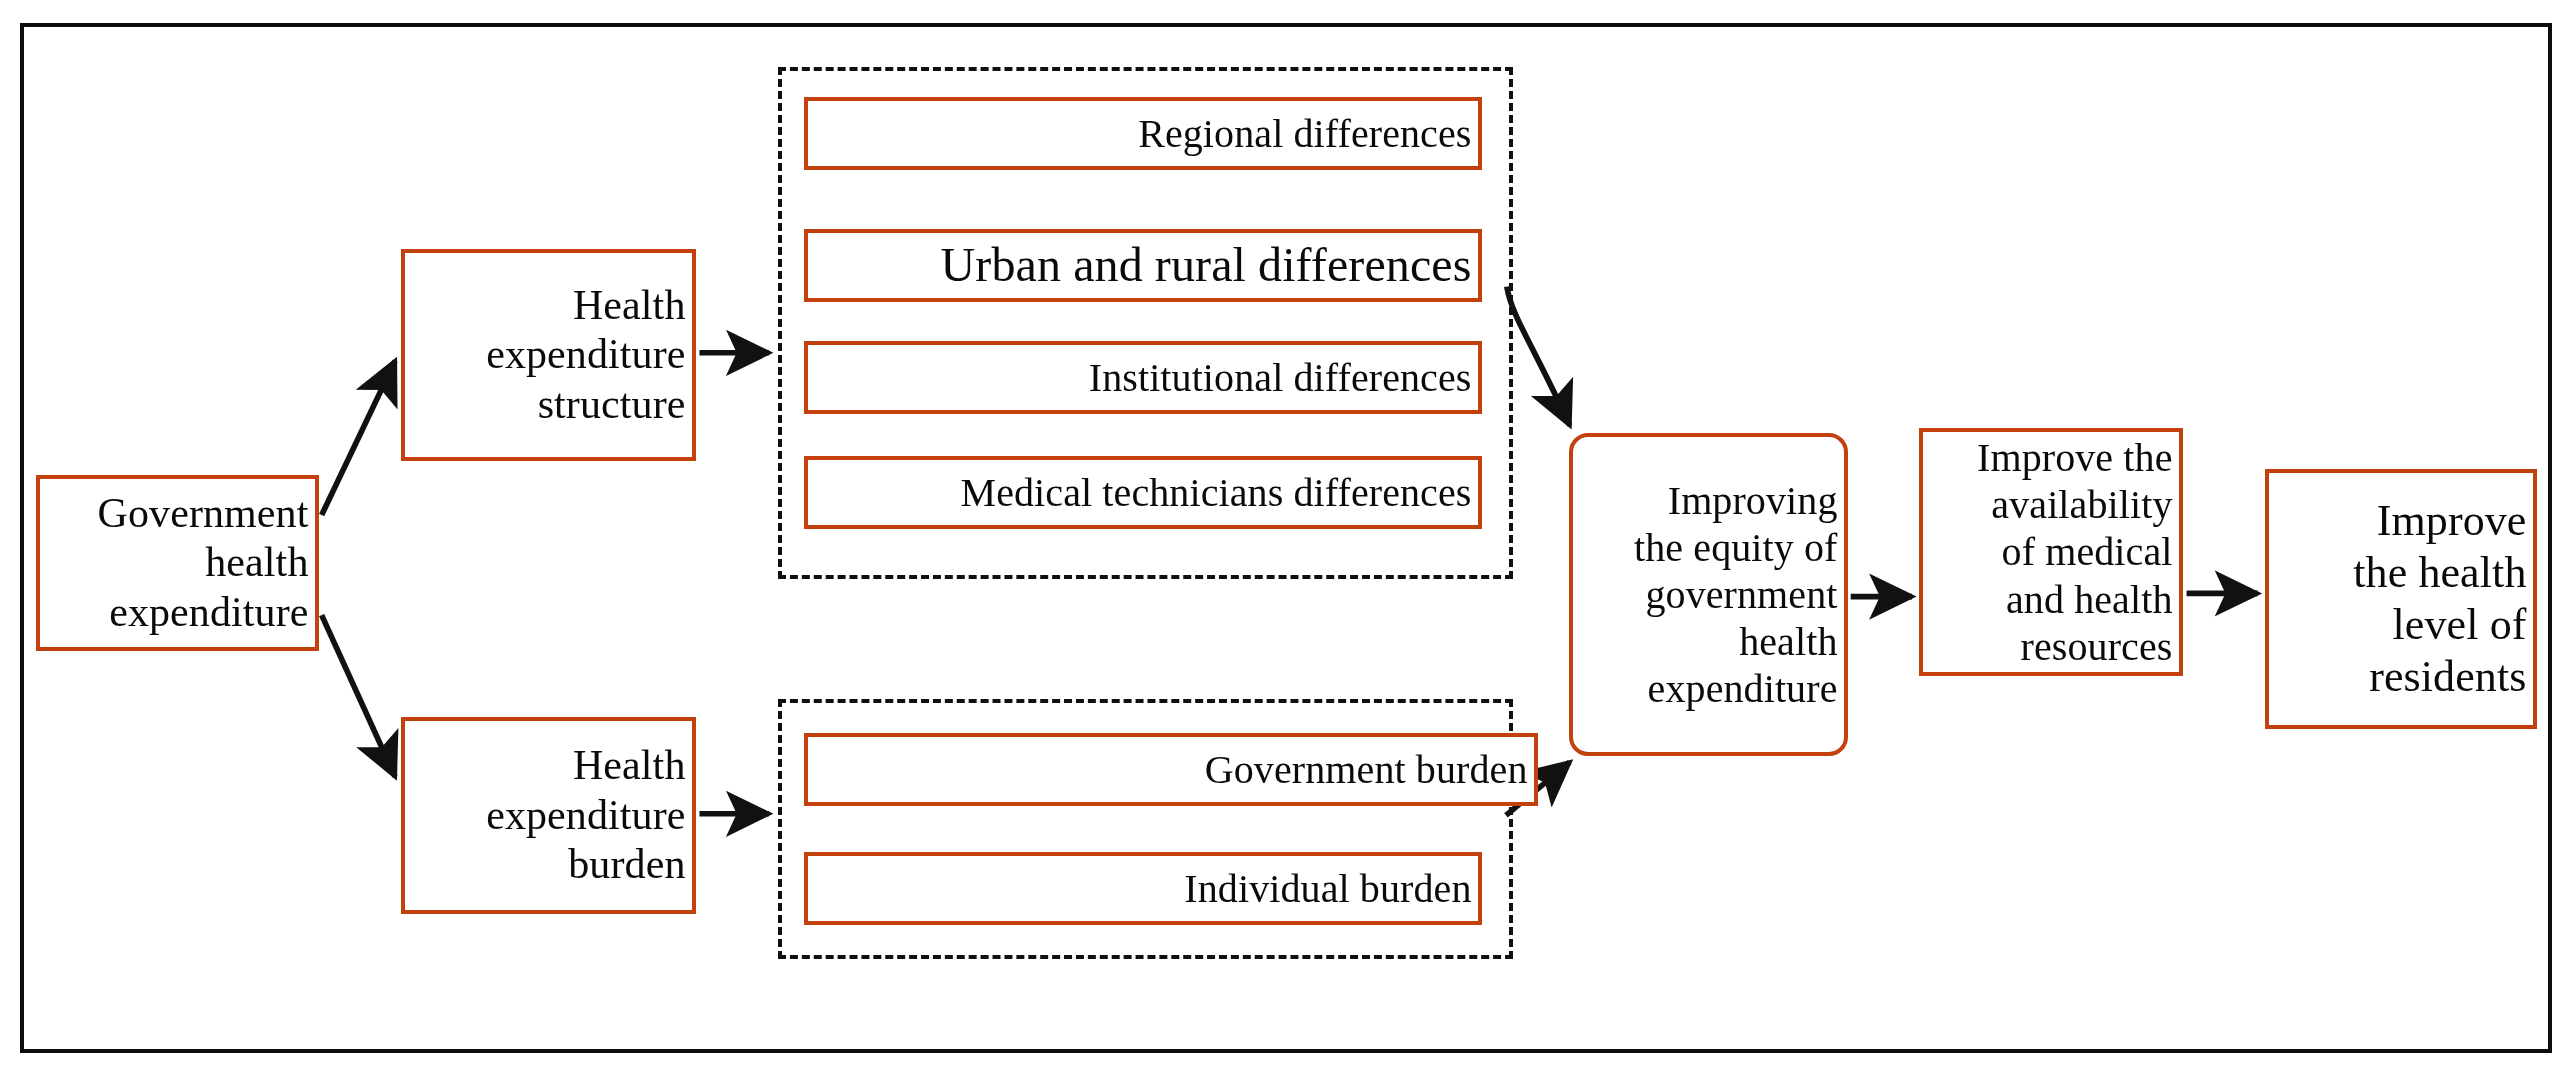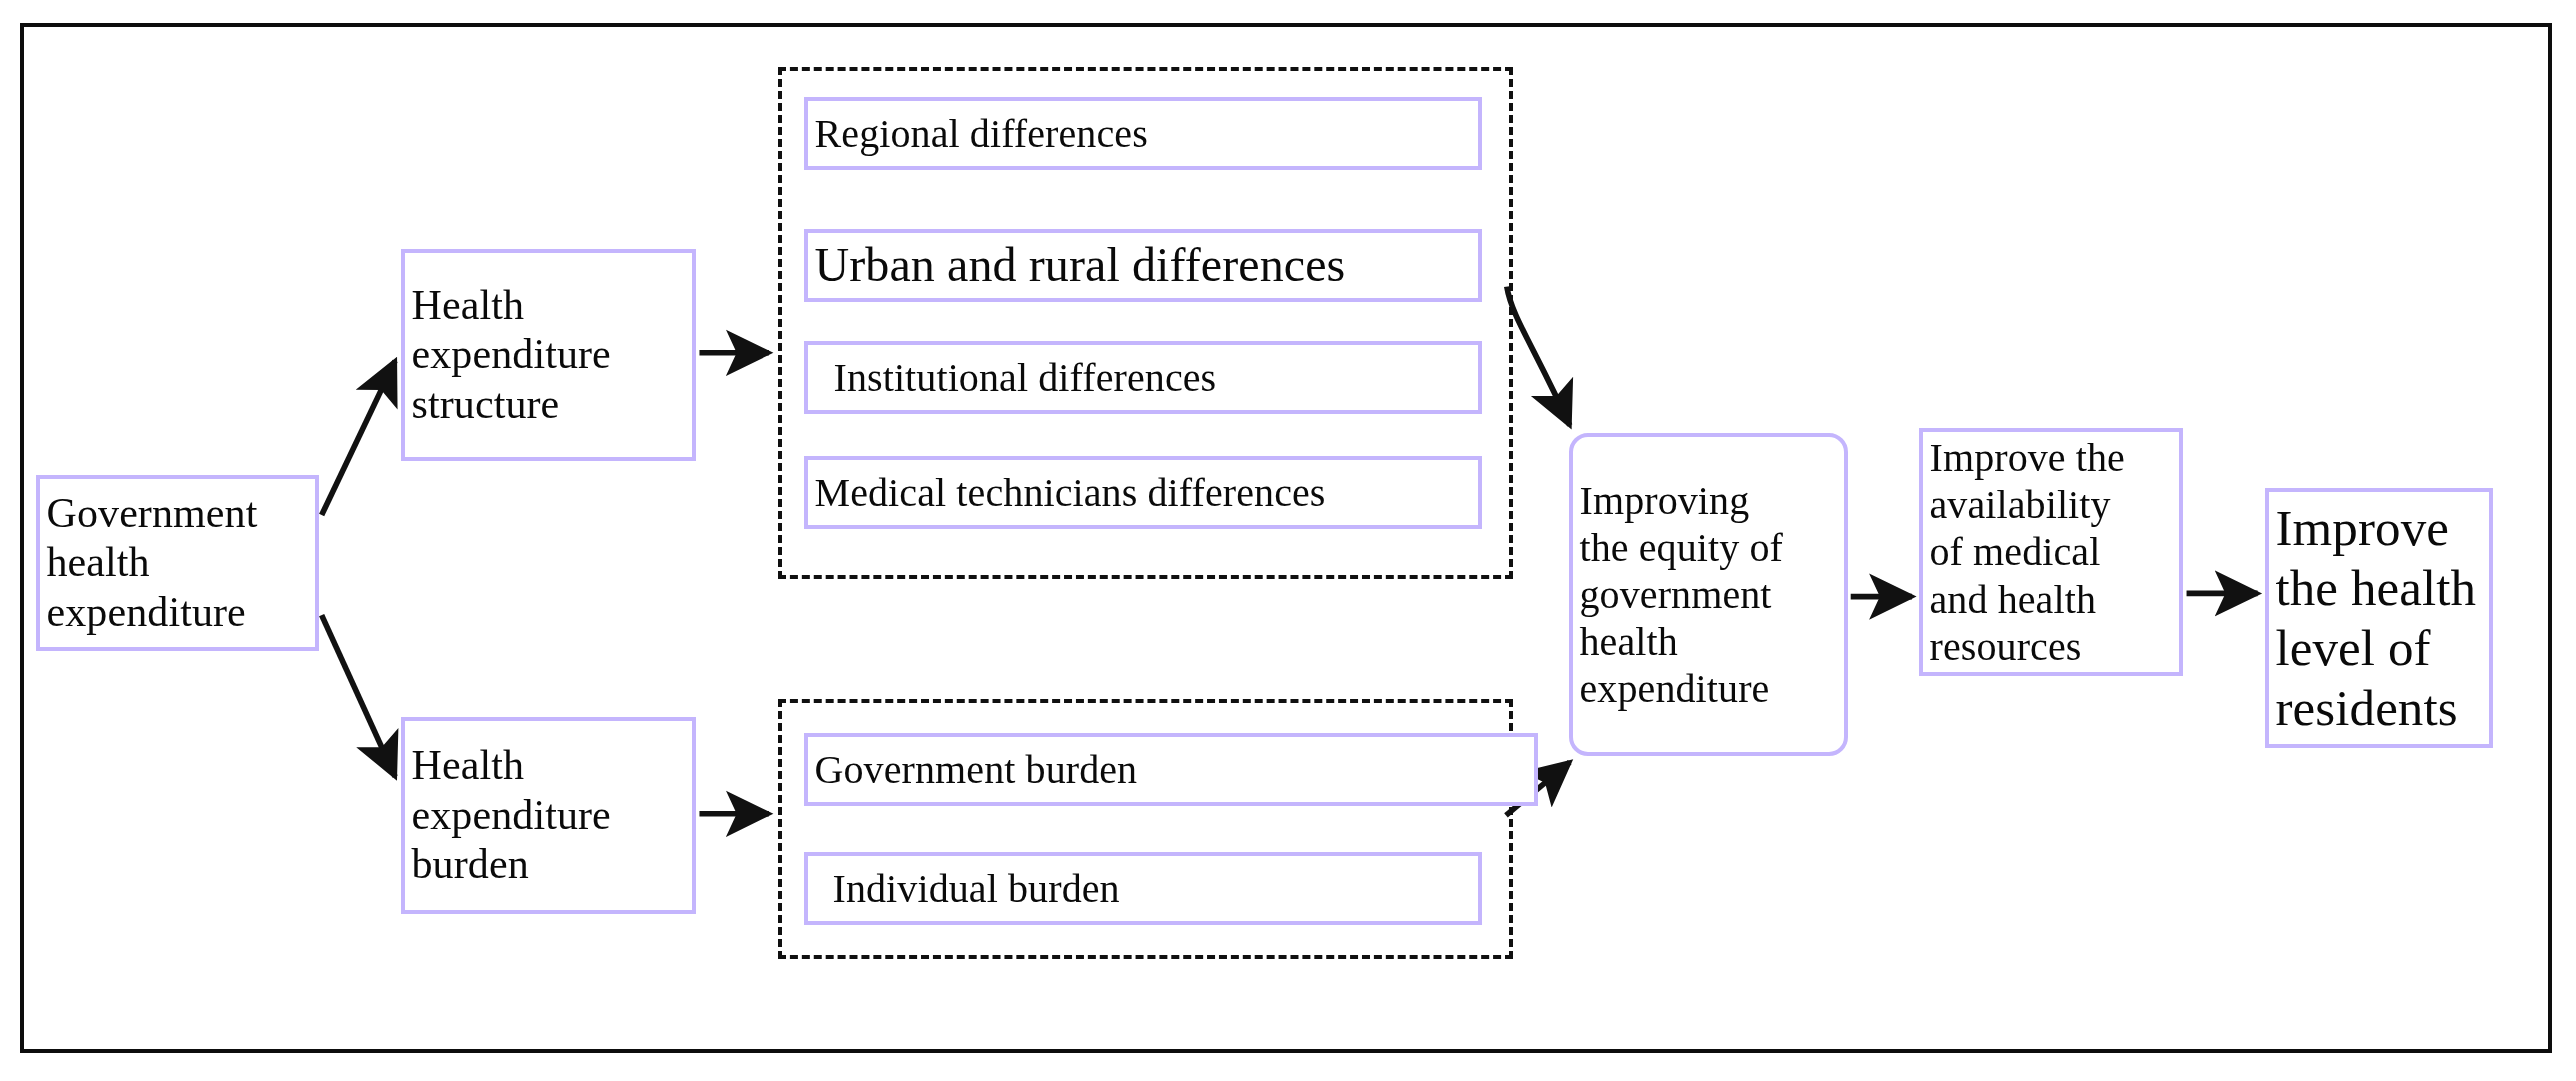--- a/index.html
+++ b/index.html
@@ -39,25 +39,25 @@
     width: 2576px;
     height: 1081px;
     pointer-events: none;
   }
 
   
   .node {
     position: absolute;
     box-sizing: border-box;
     background: #ffffff;
-    border: 4px solid #c4b5fd;
+    border: 4px solid #c2410c;
     display: flex;
     align-items: center;
     justify-content: center;
-    text-align: left;
+    text-align: right;
     color: #0a0a0a;
     line-height: 1.18;
     letter-spacing: 0.1px;
   }
   .node .txt {
     display: block;
     width: 100%;
     padding: 0 6.5px;
     box-sizing: border-box;
     white-space: pre-line;
@@ -82,21 +82,21 @@
   #node-regional    { left: 804px;  top: 97px;  width: 678px;  height: 73px;  font-size: 40px; }
   #node-urban       { left: 804px;  top: 229px;  width: 678px;  height: 73px;  font-size: 48px; }
   #node-institution { left: 804px;  top: 341px;  width: 678px;  height: 73px;  font-size: 40px; padding-left: 19px; }
   #node-technicians { left: 804px;  top: 456px;  width: 678px;  height: 73px;  font-size: 40px; }
 
   #node-govburden   { left: 804px;  top: 733px;  width: 734px;  height: 73px;  font-size: 40px; }
   #node-indburden   { left: 804px;  top: 852px; width: 678px;  height: 73px;  font-size: 40px; padding-left: 18px; }
 
   #node-equity      { left: 1569px; top: 433px;  width: 279px;  height: 323px; font-size: 40px; border-radius: 19px; }
   #node-resources   { left: 1919px; top: 428px;  width: 264px;  height: 248px; font-size: 40px; }
-  #node-health      { left: 2265px; top: 488px;  width: 228px;  height: 260px; font-size: 51px; }
+  #node-health      { left: 2265px; top: 469px;  width: 272px;  height: 260px; font-size: 44px; }
 </style>
 </head>
 <body>
 
 <div id="stage">
 
   <div class="outer-frame"></div>
 
   <svg id="connectors" viewBox="0 0 3190 1339" xmlns="http://www.w3.org/2000/svg">
     <defs>

